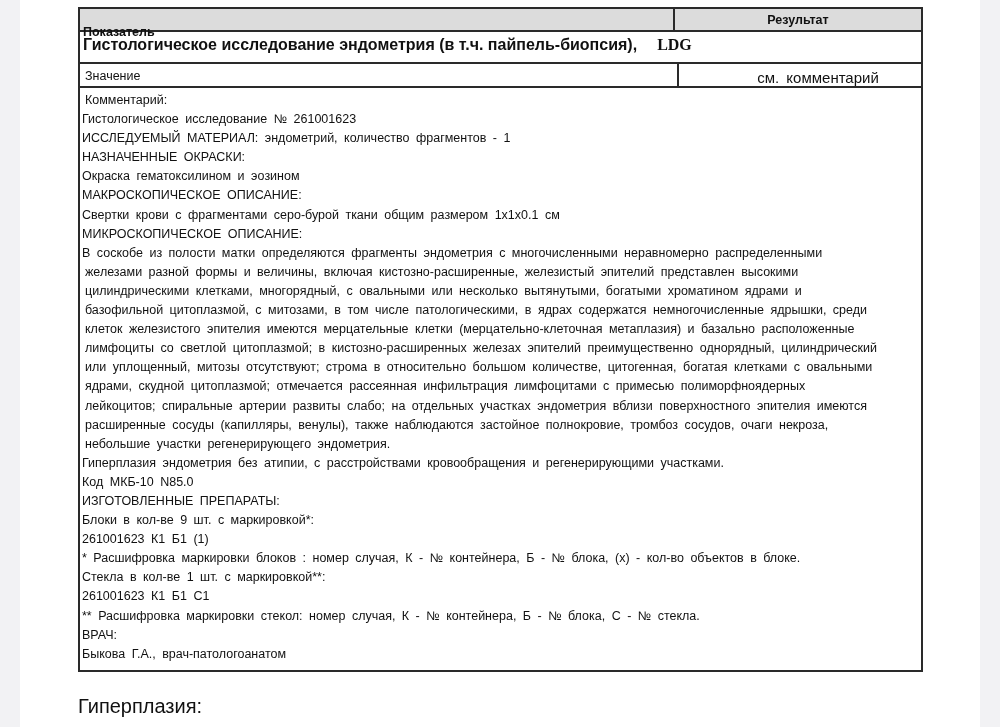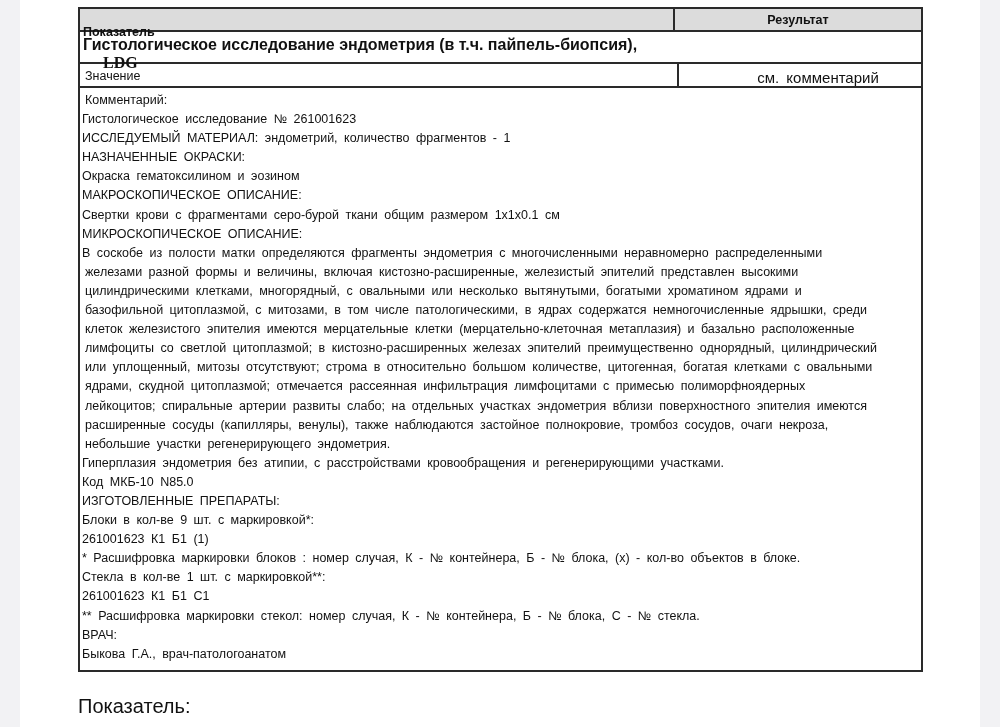--- a/index.html
+++ b/index.html
@@ -16,21 +16,21 @@
   .report {
     position:absolute; left:58px; top:7px; width:841px;
     border:2px solid #2a2a2a;
     border-collapse:collapse;
   }
   .row { display:flex; border-bottom:2px solid #2a2a2a; }
   .row:last-child { border-bottom:none; }
   .hdr { background:#dcdcdc; height:21px; }
   .hdr .c1 { flex:0 0 587px; border-right:2px solid #2a2a2a; font-weight:bold; font-size:12.5px; padding:16px 3px 0 3px; }
   .hdr .c2 { flex:1; font-weight:bold; font-size:12.5px; text-align:center; padding:4px 0 0 0; }
-  .title { height:26px; font-weight:bold; font-size:16px; padding:4px 3px 0 3px;flex-direction:column; }
+  .title { height:26px; font-weight:bold; font-size:16px; padding:4px 3px 0 3px; }
   .title .ldg { font-family:"Liberation Serif", "DejaVu Serif", serif;margin-left:20px; }
   .val { height:22px;gap:36px; }
   .val .c1 { flex:0 0 587px; border-right:2px solid #2a2a2a; font-size:12.5px; padding:5px 5px 0 5px; }
   .val .c2 { flex:1; font-size:15px; text-align:center; padding:5px 0 0 0; word-spacing:3px; }
   .comment { padding:3px 0 6px 2px; font-size:12.5px; line-height:19.1px; }
   .comment .ln { white-space:nowrap; word-spacing:3px; }
   .comment .ind { padding-left:3px; }
   .serif { font-family:Liberation Sans, sans-serif; }
   .executor {
     position:absolute; left:58px; top:695px;
@@ -88,14 +88,14 @@
         <div class="ln">Стекла в кол-ве 1 шт. с маркировкой**:</div>
         <div class="ln"><span class="serif">261001623</span><span> К1 Б1 С1</span></div>
         <div class="ln">** Расшифровка маркировки стекол: номер случая, К - № контейнера, Б - № блока, С - № стекла.</div>
         <div class="ln">ВРАЧ:</div>
         <div class="ln">Быкова Г.А., врач-патологоанатом</div>
       </div>
     </div>
 
   </div>
 
-  <div class="executor">Показатель:</div>
+  <div class="executor">Гиперплазия:</div>
 </div>
 
 </body></html>

